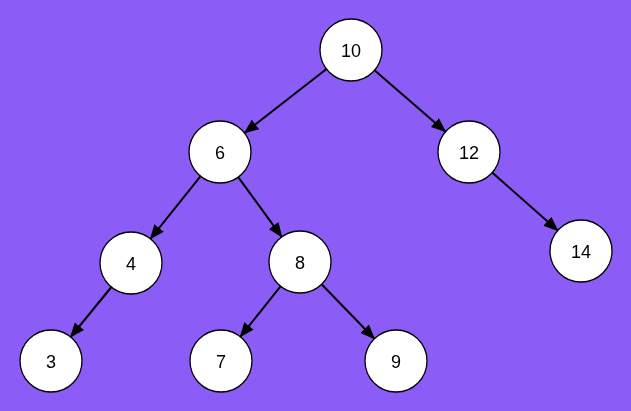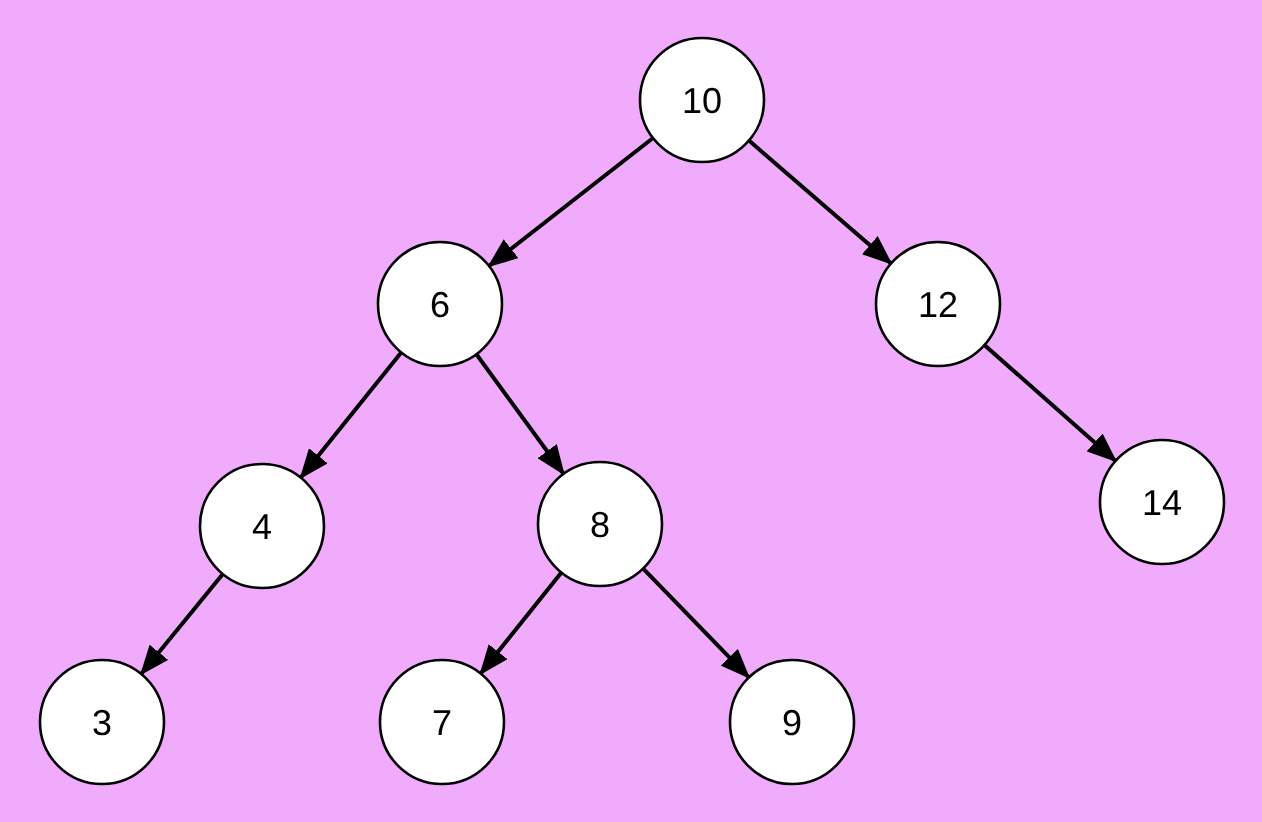--- a/index.html
+++ b/index.html
@@ -10,21 +10,21 @@
   body {
     width: 631px;
     height: 411px;
     overflow: hidden;
     font-family: "Liberation Sans", sans-serif;
   }
   .canvas {
     position: relative;
     width: 631px;
     height: 411px;
-    background: #f0abfc;
+    background: #8b5cf6;
   }
   svg {
     display: block;
   }
   .node-label {
     font-family: "Liberation Sans", sans-serif;
     font-size: 18px;
     fill: #000000;
     text-anchor: middle;
     user-select: none;

